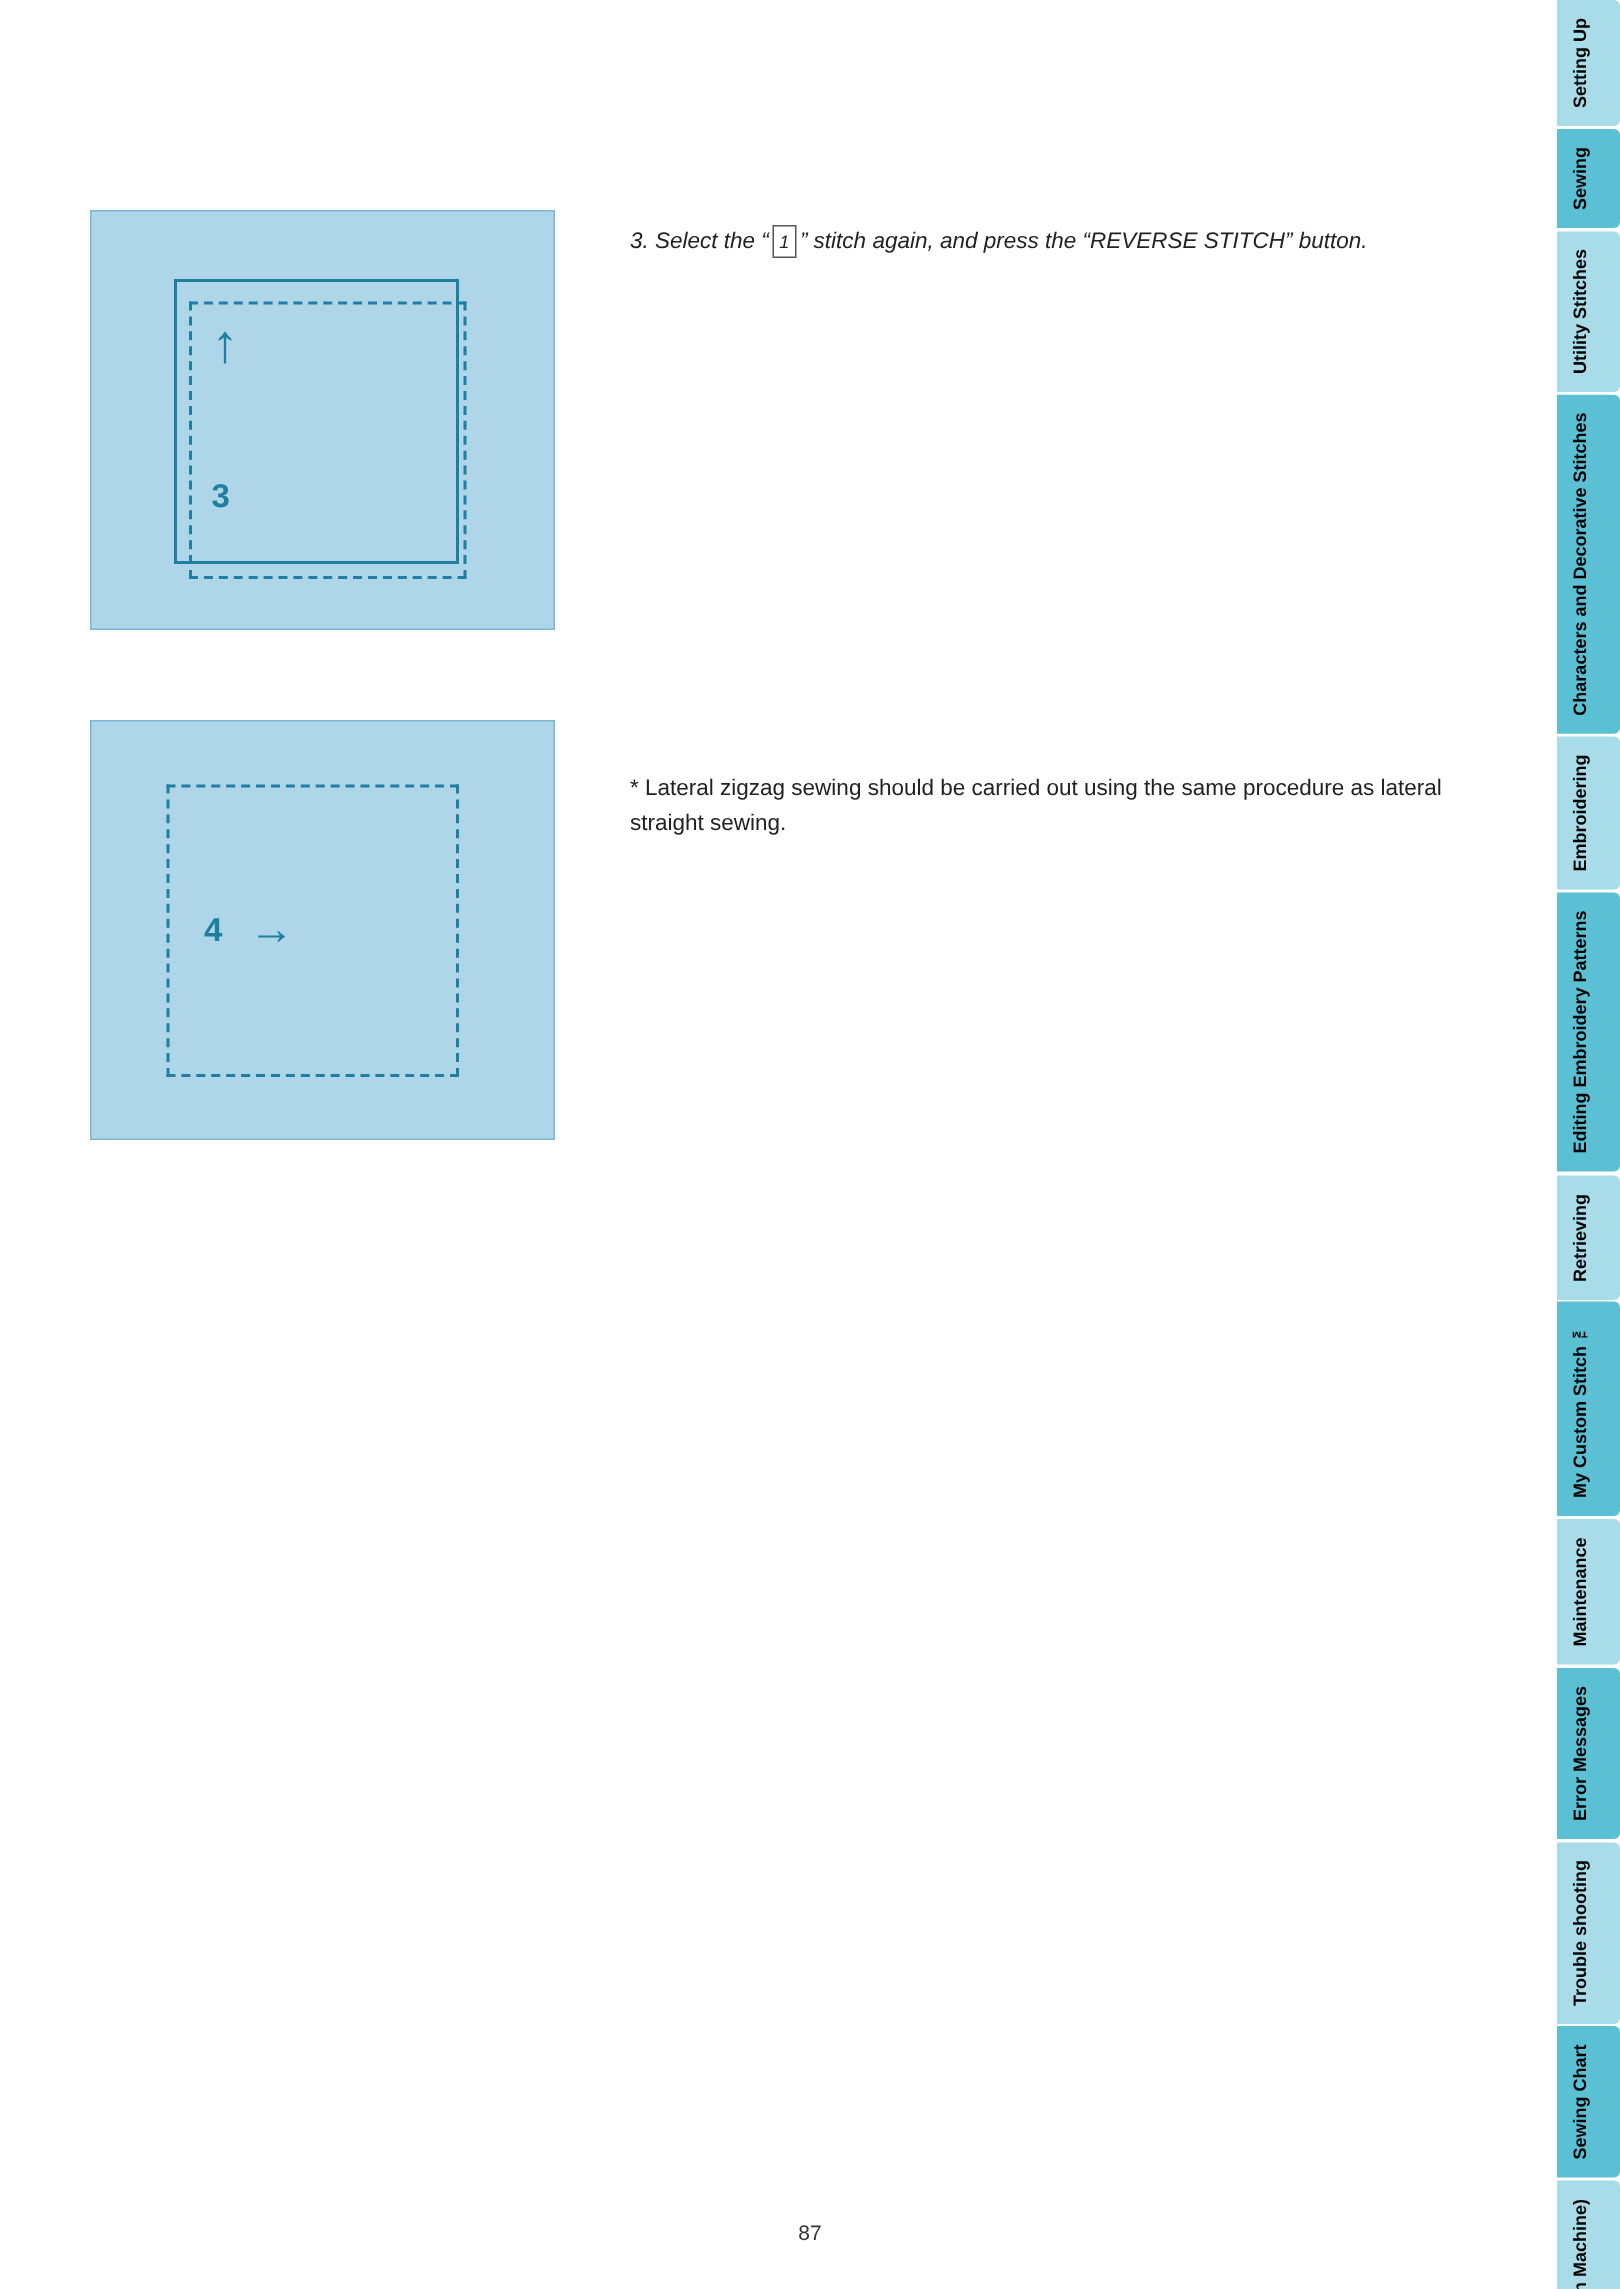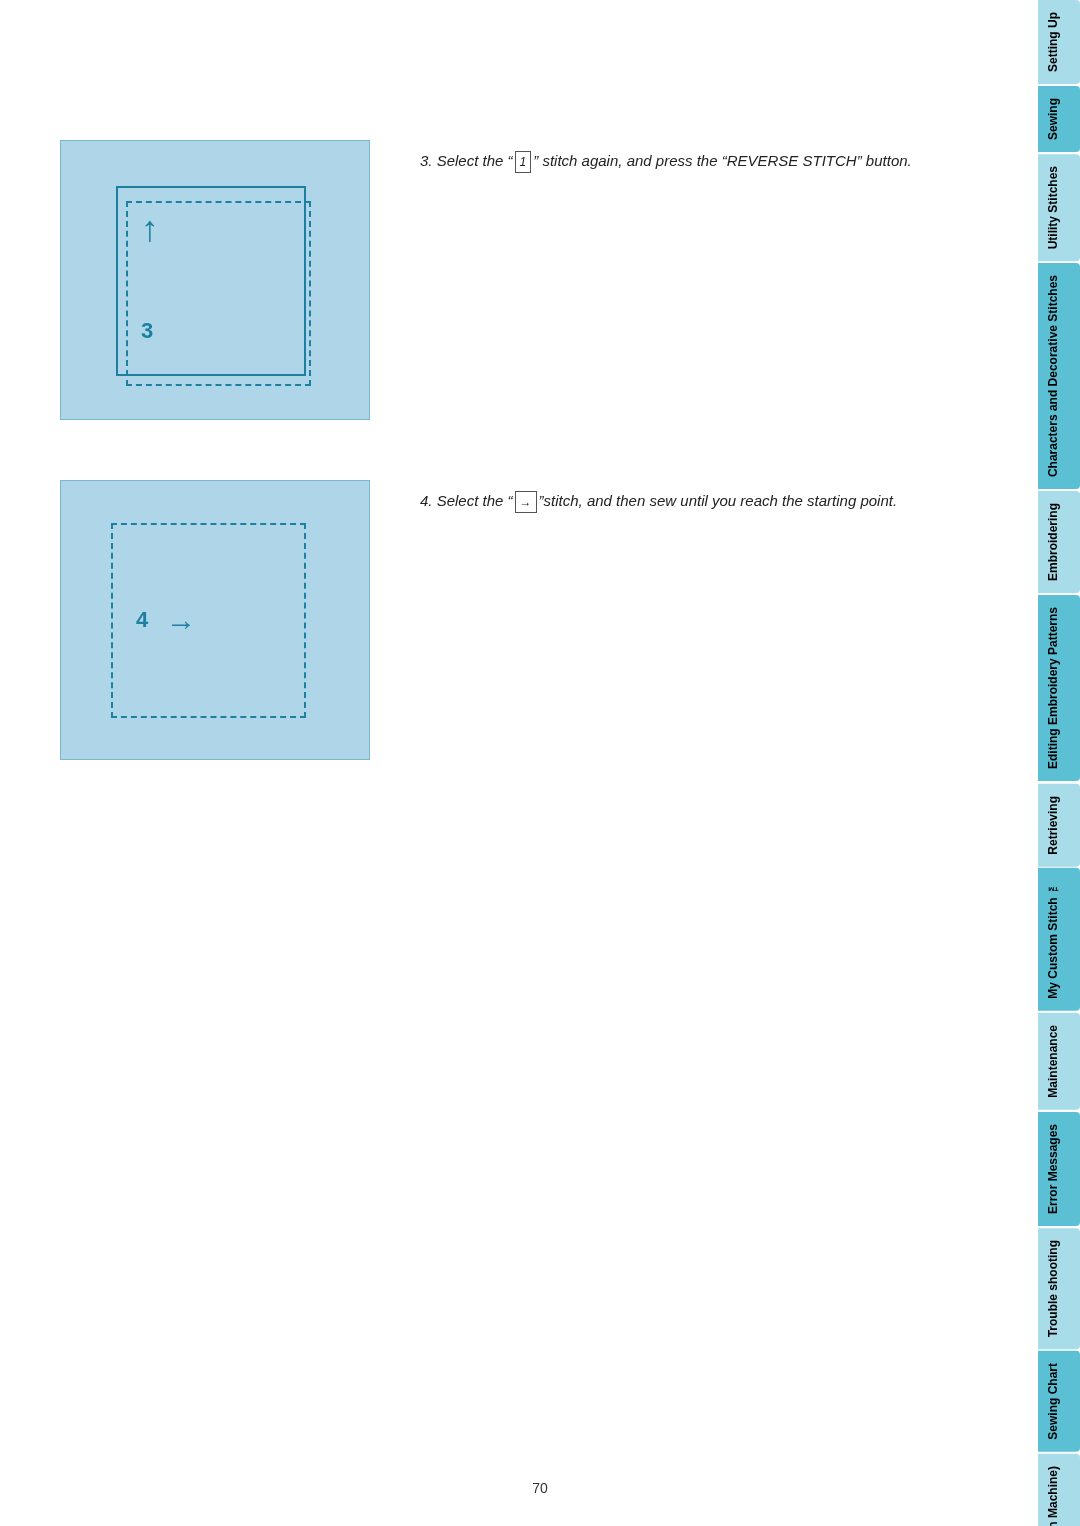--- a/index.html
+++ b/index.html
@@ -216,30 +216,30 @@
 
   <div class="instruction-block" style="margin-top: 60px;">
 
     <div class="diagram-container diagram2">
       <div class="solid-square"></div>
       <div class="step-num">4</div>
       <div class="arrow-right">→</div>
     </div>
 
     <div class="text-content">
-      <p class="step-text">
-        <span>4.</span>
-        <span> Select the “</span><span class="stitch-icon">→</span><span>”stitch, and then sew until you reach the starting point.</span>
+      <p class="note-text">
+        <span>*</span>
+        <span> </span><span>Lateral zigzag sewing should be carried out using the same procedure as lateral straight sewing.</span>
       </p>
     </div>
   </div>
 
 </div>
 
-<div class="page-number">70</div>
+<div class="page-number">87</div>
 
 <div class="sidebar">
   <div class="tab light">Setting Up</div>
   <div class="tab medium">Sewing</div>
   <div class="tab light">Utility Stitches</div>
   <div class="tab medium">Characters and Decorative Stitches</div>
   <div class="tab light">Embroidering</div>
   <div class="tab medium">Editing Embroidery Patterns</div>
   <div class="tab light">Retrieving</div>
   <div class="tab medium">My Custom Stitch ™</div>

